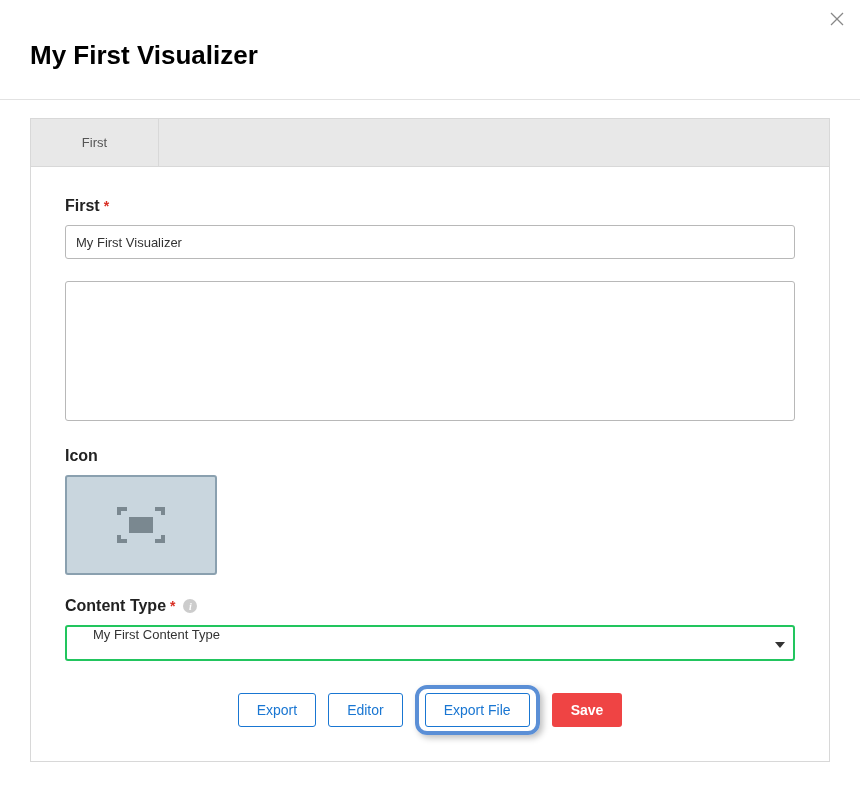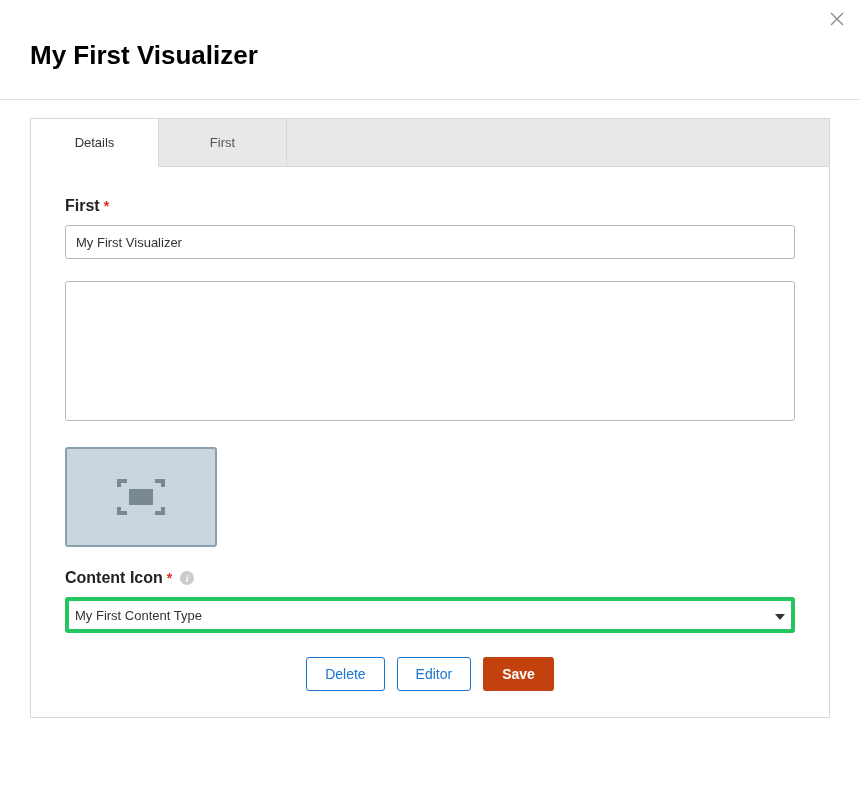--- a/index.html
+++ b/index.html
@@ -136,30 +136,30 @@
       width: 56px;
       height: 44px;
     }
     .select-wrapper {
       position: relative;
       width: 100%;
     }
     .select-input {
       width: 100%;
       height: 36px;
-      border: 4px solid #22c55e;
-      border-radius: 3px;
-      padding: 0 30px 0 6px;
+      border: 2px solid #22c55e;
+      border-radius: 3px;
+      padding: 0 30px 0 26px;
       font-size: 13px;
       color: #333;
       background: #fff;
       appearance: none;
       cursor: pointer;
       display: flex;
-      align-items: center;
+      align-items: flex-start;
     }
     .select-caret {
       position: absolute;
       right: 10px;
       top: 50%;
       transform: translateY(-50%);
       pointer-events: none;
     }
     .button-row {
       display: flex;
@@ -178,21 +178,21 @@
       align-items: center;
       justify-content: center;
       border: 1px solid transparent;
     }
     .btn-outline {
       background: #fff;
       border: 1px solid #1976d2;
       color: #1976d2;
     }
     .btn-primary {
-      background: #c2410c;
+      background: #ef4444;
       color: #fff;
       font-weight: 600;
     }
     .highlight-ring {
       border: 4px solid #5b8fd6;
       border-radius: 12px;
       padding: 4px 6px;
       box-shadow: 3px 3px 6px rgba(0,0,0,0.25);
       display: inline-flex;
     }
@@ -212,67 +212,70 @@
 
 <div class="header">
   <h1>My First Visualizer</h1>
 </div>
 
 <div class="divider"></div>
 
 <div class="content-area">
   <div class="panel">
     <div class="tabs tabs-border">
-      <div class="tab active">Details</div>
       <div class="tab">First</div>
     </div>
 
     <div class="form-body">
       <div class="form-group">
         <div class="form-label">
           <span>First</span>
           <span class="required">*</span>
         </div>
         <input type="text" class="text-input" value="My First Visualizer" style="">
       </div>
 
       <div class="form-group">
         <textarea class="textarea-input" style=""></textarea>
       </div>
 
       <div class="form-group">
+        <div class="form-label">Icon</div>
         <div class="icon-preview">
           <svg viewBox="0 0 56 44">
             <rect x="16" y="14" width="24" height="16" fill="#7a8890"></rect>
             <path d="M 6 12 L 6 6 L 14 6" stroke="#7a8890" stroke-width="4" fill="none"></path>
             <path d="M 42 6 L 50 6 L 50 12" stroke="#7a8890" stroke-width="4" fill="none"></path>
             <path d="M 50 32 L 50 38 L 42 38" stroke="#7a8890" stroke-width="4" fill="none"></path>
             <path d="M 14 38 L 6 38 L 6 32" stroke="#7a8890" stroke-width="4" fill="none"></path>
           </svg>
         </div>
       </div>
 
       <div class="form-group" style="margin-bottom:10px;">
         <div class="form-label">
-          <span>Content Icon</span>
+          <span>Content Type</span>
           <span class="required">*</span>
           <span class="info-icon">i</span>
         </div>
         <div class="select-wrapper">
           <div class="select-input">
             <span>My First Content Type</span>
           </div>
           <span class="select-caret">
             <svg width="10" height="6" viewBox="0 0 10 6">
                 <path d="M0 0 L5 6 L10 0 Z" fill="#333"></path>
               </svg>
           </span>
         </div>
       </div>
 
       <div class="button-row">
-        <button class="btn btn-outline">Delete</button>
+        <button class="btn btn-outline">Export</button>
         <button class="btn btn-outline">Editor</button>
+        <span class="highlight-ring">
+          <button class="btn btn-outline">Export File</button>
+        </span>
         <button class="btn btn-primary">Save</button>
       </div>
     </div>
   </div>
 </div>
 
 </body></html>

